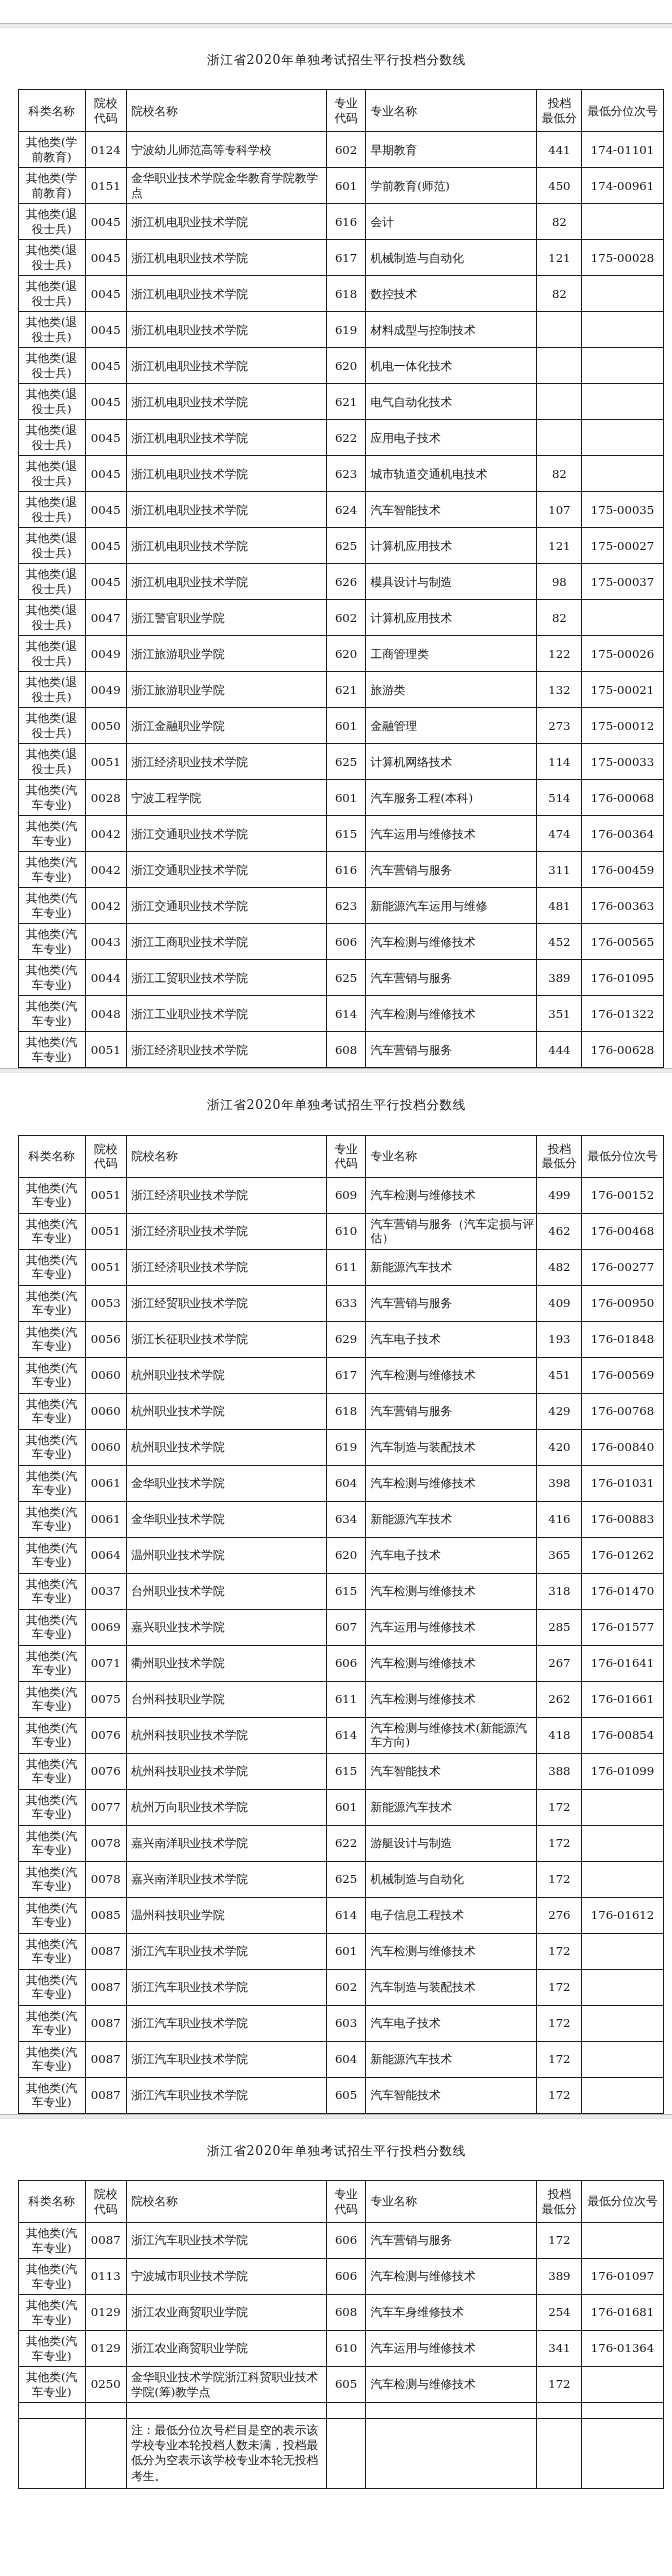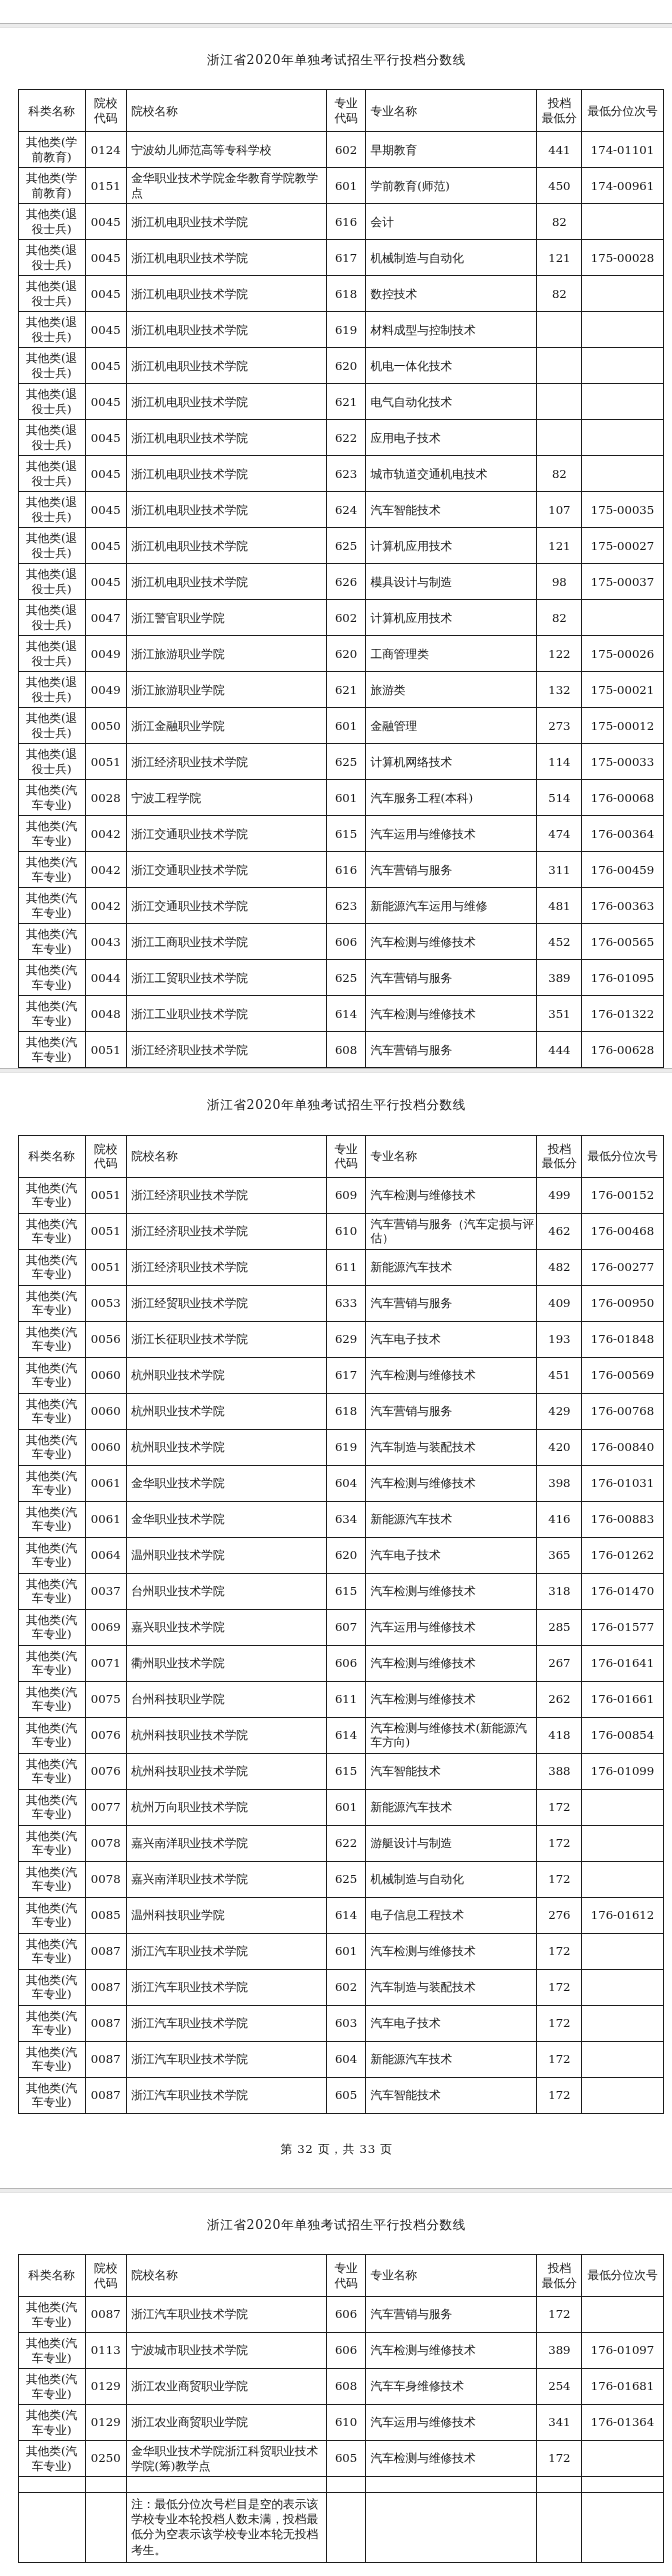--- a/index.html
+++ b/index.html
@@ -590,21 +590,20 @@
             <td class="c0">其他类(汽车专业)</td>
             <td class="c1">0087</td>
             <td class="c2">浙江汽车职业技术学院</td>
             <td class="c3">605</td>
             <td class="c4">汽车智能技术</td>
             <td class="c5">172</td>
             <td class="c6"></td>
           </tr>
         </tbody>
     </table>
-    <div class="footer">第 32 页，共 33 页</div>
   </section>
 
   <div class="page-gap"></div>
 
   <section class="page page-last">
     <h1 class="title">浙江省2020年单独考试招生平行投档分数线</h1>
     <table class="score-table">
       <colgroup>
         <col style="width:67px">
           <col style="width:41px">

